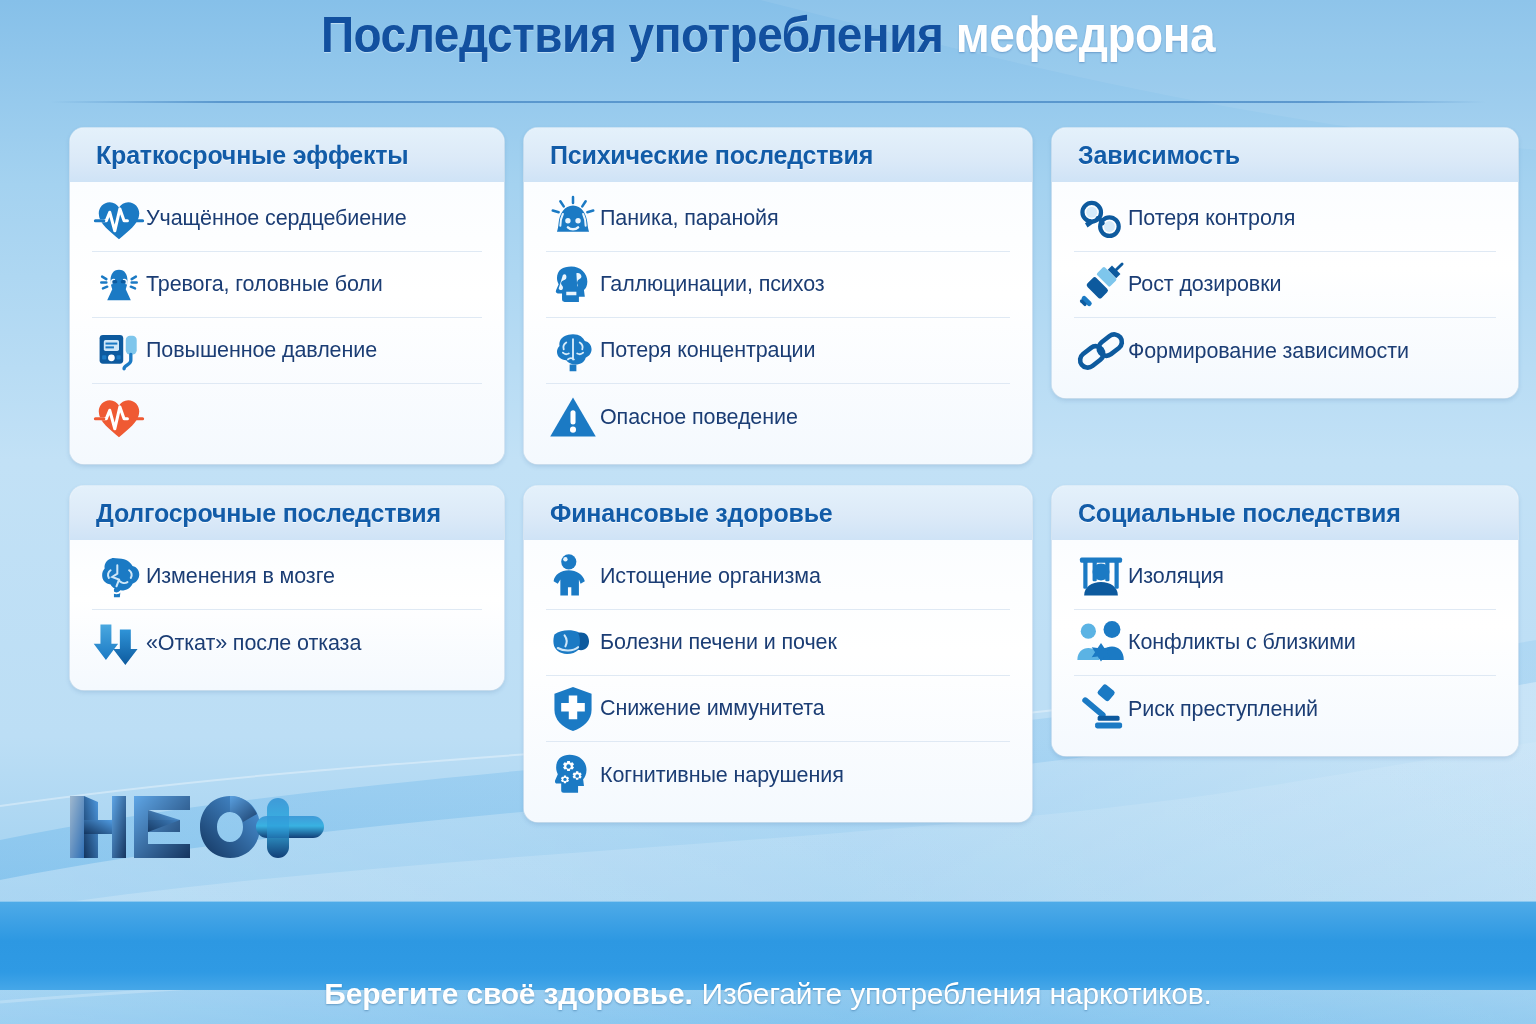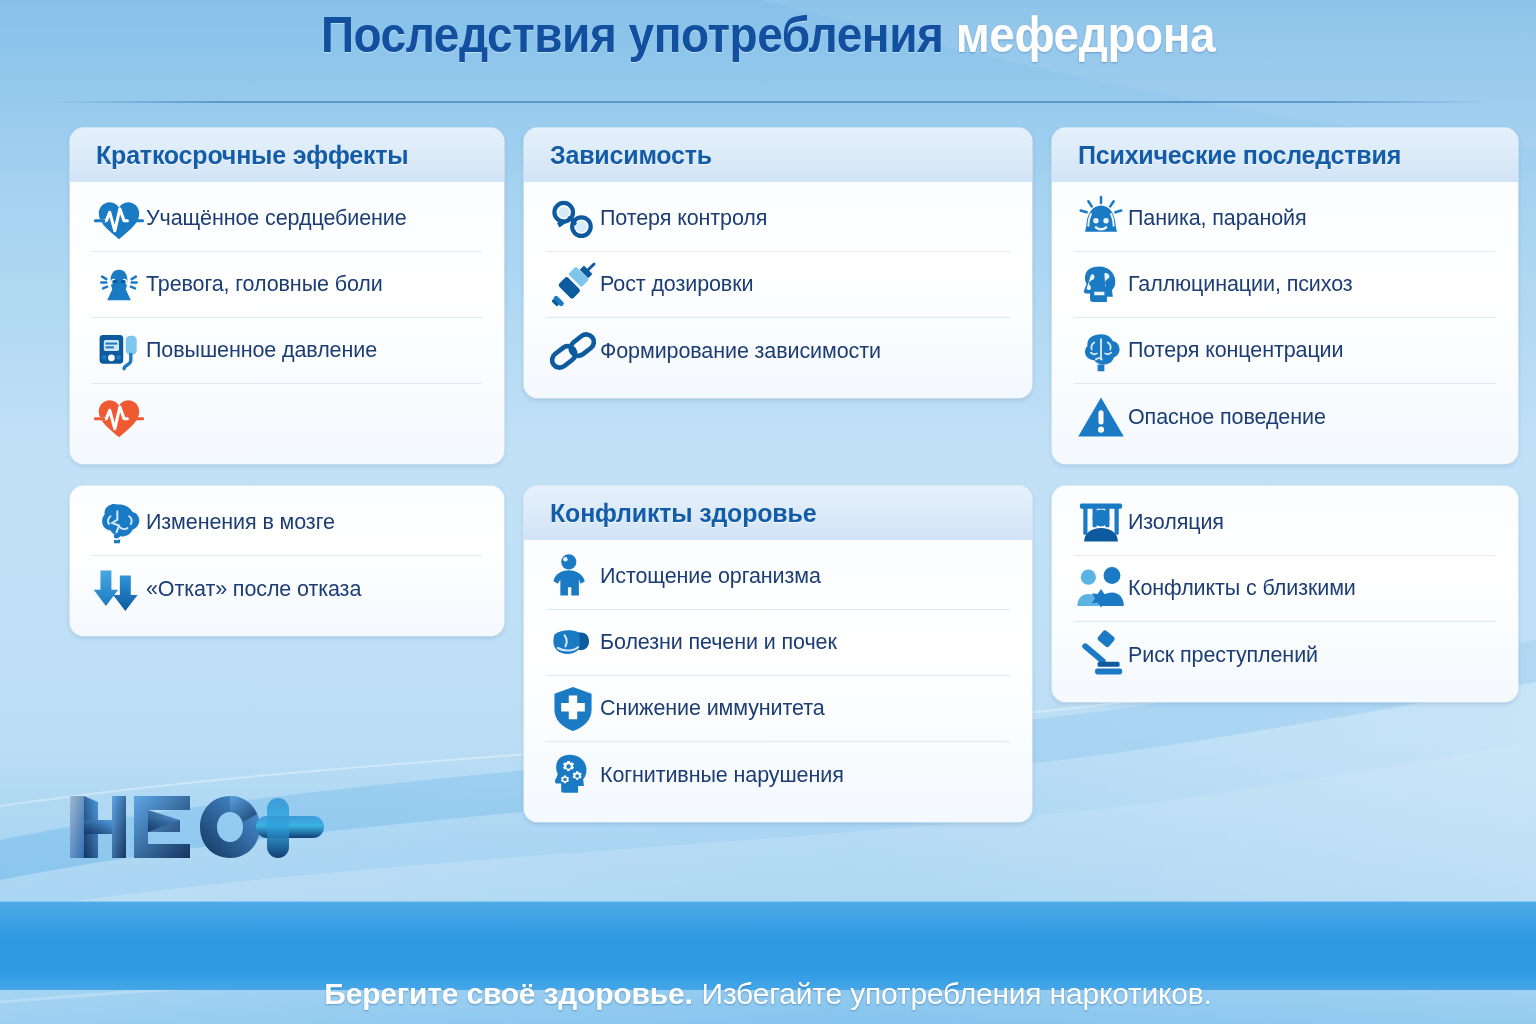--- a/index.html
+++ b/index.html
@@ -212,20 +212,77 @@
             <path d="M4 34h10M48 34h12" stroke="#ef5a33" stroke-width="3.6" fill="none" stroke-linecap="round"></path>
           </svg>
         </span>
       </div>
 
     </div>
   </section>
 
   <section class="card">
     <div class="card-header">
+      <h2>Психические последствия</h2>
+    </div>
+    <div class="card-body">
+
+      <div class="row">
+        <span class="ico">
+          <svg viewBox="0 0 64 64">
+            <path d="M32 16c10 0 16 10 17 20 .5 5 1 8 2 11H13c1-3 1.5-6 2-11 1-10 7-20 17-20z" fill="#1b7ac4"></path>
+            <circle cx="26" cy="34" r="3.2" fill="#eaf5fd"></circle>
+            <circle cx="38" cy="34" r="3.2" fill="#eaf5fd"></circle>
+            <path d="M26 42c3 3 9 3 12 0" stroke="#eaf5fd" stroke-width="3" fill="none" stroke-linecap="round"></path>
+            <path d="M20 26c-2 4-3 9-3 14M44 26c2 4 3 9 3 14" stroke="#eaf5fd" stroke-width="2.4" fill="none" stroke-linecap="round"></path>
+            <path d="M32 6v7M17 11l4 6M47 11l-4 6M8 22l7 2M56 22l-7 2" stroke="#1b7ac4" stroke-width="3" stroke-linecap="round" fill="none"></path>
+          </svg>
+        </span>
+        <span class="row-label">Паника, паранойя</span>
+      </div>
+
+      <div class="row">
+        <span class="ico">
+          <svg viewBox="0 0 64 64">
+            <path d="M30 10c11 0 19 8 19 18 0 5-2 8-4 10l1 8h-7v6H22c-2 0-3-1-3-3v-7h-5c-2 0-3-2-2-4l3-7c-1-2-2-4-2-7 0-10 7-14 17-14z" fill="#1b7ac4"></path>
+            <path d="M20 20c3-2 5 1 4 4-1 3-5 2-6 5s3 4 2 7-4 2-5 0" fill="#eaf5fd"></path>
+            <path d="M36 18c3-1 6 1 6 4s-4 3-5 6 2 4 0 6" fill="#eaf5fd"></path>
+            <path d="M24 40h12v4H24z" fill="#eaf5fd"></path>
+          </svg>
+        </span>
+        <span class="row-label">Галлюцинации, психоз</span>
+      </div>
+
+      <div class="row">
+        <span class="ico">
+          <svg viewBox="0 0 64 64">
+            <path d="M32 12c8 0 12 4 14 8 5 1 8 5 8 10s-3 8-7 10c-1 5-6 8-12 8-5 0-9-2-11-5-6 0-11-4-11-10 0-3 1-5 3-7-1-5 2-10 7-12 2-1 5-2 9-2z" fill="#1b7ac4"></path>
+            <path d="M32 18v24M24 22c-3 2-4 5-3 8M40 22c3 2 4 5 3 8M20 34c2 2 5 2 7 1M44 34c-2 2-5 2-7 1M26 42c2-2 5-2 7 0" stroke="#d7ecfa" stroke-width="2.2" fill="none" stroke-linecap="round"></path>
+            <path d="M28 48h8v8h-8z" fill="#1b7ac4"></path>
+          </svg>
+        </span>
+        <span class="row-label">Потеря концентрации</span>
+      </div>
+
+      <div class="row">
+        <span class="ico">
+          <svg viewBox="0 0 64 64">
+            <path d="M32 9L59 55H5z" fill="#1b7ac4"></path>
+            <rect x="29" y="24" width="6" height="17" rx="3" fill="#ffffff"></rect>
+            <circle cx="32" cy="47" r="3.6" fill="#ffffff"></circle>
+          </svg>
+        </span>
+        <span class="row-label">Опасное поведение</span>
+      </div>
+
+    </div>
+  </section>
+
+  <section class="card">
+    <div class="card-header">
       <h2>Зависимость</h2>
     </div>
     <div class="card-body">
 
       <div class="row">
         <span class="ico">
           <svg viewBox="0 0 64 64">
             <circle cx="21" cy="24" r="11" fill="none" stroke="#0d5a9e" stroke-width="5"></circle>
             <circle cx="42" cy="41" r="11" fill="none" stroke="#0d5a9e" stroke-width="5"></circle>
             <path d="M28 31c3 1 5 3 6 6" stroke="#0d5a9e" stroke-width="5" fill="none" stroke-linecap="round"></path>
@@ -259,76 +316,22 @@
           </svg>
         </span>
         <span class="row-label">Формирование зависимости</span>
       </div>
 
     </div>
   </section>
 
   <section class="card">
     <div class="card-header">
-      <h2>Психические последствия</h2>
-    </div>
-    <div class="card-body">
-
-      <div class="row">
-        <span class="ico">
-          <svg viewBox="0 0 64 64">
-            <path d="M32 16c10 0 16 10 17 20 .5 5 1 8 2 11H13c1-3 1.5-6 2-11 1-10 7-20 17-20z" fill="#1b7ac4"></path>
-            <circle cx="26" cy="34" r="3.2" fill="#eaf5fd"></circle>
-            <circle cx="38" cy="34" r="3.2" fill="#eaf5fd"></circle>
-            <path d="M26 42c3 3 9 3 12 0" stroke="#eaf5fd" stroke-width="3" fill="none" stroke-linecap="round"></path>
-            <path d="M20 26c-2 4-3 9-3 14M44 26c2 4 3 9 3 14" stroke="#eaf5fd" stroke-width="2.4" fill="none" stroke-linecap="round"></path>
-            <path d="M32 6v7M17 11l4 6M47 11l-4 6M8 22l7 2M56 22l-7 2" stroke="#1b7ac4" stroke-width="3" stroke-linecap="round" fill="none"></path>
-          </svg>
-        </span>
-        <span class="row-label">Паника, паранойя</span>
-      </div>
-
-      <div class="row">
-        <span class="ico">
-          <svg viewBox="0 0 64 64">
-            <path d="M30 10c11 0 19 8 19 18 0 5-2 8-4 10l1 8h-7v6H22c-2 0-3-1-3-3v-7h-5c-2 0-3-2-2-4l3-7c-1-2-2-4-2-7 0-10 7-14 17-14z" fill="#1b7ac4"></path>
-            <path d="M20 20c3-2 5 1 4 4-1 3-5 2-6 5s3 4 2 7-4 2-5 0" fill="#eaf5fd"></path>
-            <path d="M36 18c3-1 6 1 6 4s-4 3-5 6 2 4 0 6" fill="#eaf5fd"></path>
-            <path d="M24 40h12v4H24z" fill="#eaf5fd"></path>
-          </svg>
-        </span>
-        <span class="row-label">Галлюцинации, психоз</span>
-      </div>
-
-      <div class="row">
-        <span class="ico">
-          <svg viewBox="0 0 64 64">
-            <path d="M32 12c8 0 12 4 14 8 5 1 8 5 8 10s-3 8-7 10c-1 5-6 8-12 8-5 0-9-2-11-5-6 0-11-4-11-10 0-3 1-5 3-7-1-5 2-10 7-12 2-1 5-2 9-2z" fill="#1b7ac4"></path>
-            <path d="M32 18v24M24 22c-3 2-4 5-3 8M40 22c3 2 4 5 3 8M20 34c2 2 5 2 7 1M44 34c-2 2-5 2-7 1M26 42c2-2 5-2 7 0" stroke="#d7ecfa" stroke-width="2.2" fill="none" stroke-linecap="round"></path>
-            <path d="M28 48h8v8h-8z" fill="#1b7ac4"></path>
-          </svg>
-        </span>
-        <span class="row-label">Потеря концентрации</span>
-      </div>
-
-      <div class="row">
-        <span class="ico">
-          <svg viewBox="0 0 64 64">
-            <path d="M32 9L59 55H5z" fill="#1b7ac4"></path>
-            <rect x="29" y="24" width="6" height="17" rx="3" fill="#ffffff"></rect>
-            <circle cx="32" cy="47" r="3.6" fill="#ffffff"></circle>
-          </svg>
-        </span>
-        <span class="row-label">Опасное поведение</span>
-      </div>
-
-    </div>
-  </section>
-
-  <section class="card">
+      <h2>Долгосрочные последствия</h2>
+    </div>
     <div class="card-body">
 
 
       <div class="row">
         <span class="ico">
           <svg viewBox="0 0 64 64">
             <path d="M32 10c9 0 14 5 16 9 5 1 8 5 8 10s-3 9-8 11c-2 5-7 8-13 8-6 0-11-3-13-7-6-1-10-5-10-11 0-3 1-6 3-8-1-6 3-11 8-12 2-1 5-0 9-0z" fill="#1b7ac4"></path>
             <path d="M30 18v10l-6 4 8 3-3 8M22 24c-3 2-4 6-2 9M44 24c3 2 4 6 2 9M42 38c-3 2-7 1-9-1" stroke="#cfe7f8" stroke-width="2.4" fill="none" stroke-linecap="round"></path>
             <path d="M26 46h8l-1 10h-7z" fill="#1b7ac4"></path>
             <path d="M24 49c3 3 7 3 10 0" stroke="#ffffff" stroke-width="2.4" fill="none" stroke-linecap="round"></path>
@@ -355,21 +358,21 @@
           </svg>
         </span>
         <span class="row-label">«Откат» после отказа</span>
       </div>
 
     </div>
   </section>
 
   <section class="card">
     <div class="card-header">
-      <h2>Конфликты здоровье</h2>
+      <h2>Финансовые здоровье</h2>
     </div>
     <div class="card-body">
 
       <div class="row">
         <span class="ico">
           <svg viewBox="0 0 64 64">
             <circle cx="27" cy="14" r="9" fill="#1b7ac4"></circle>
             <circle cx="23" cy="11" r="2.6" fill="#e6f3fc"></circle>
             <path d="M27 24c9 0 17 5 19 13l-5 3-2-5v19h-9V44h-4v10h-9V35l-3 5-5-3c1-8 9-13 18-13z" fill="#1b7ac4"></path>
           </svg>
@@ -413,20 +416,23 @@
             </g>
           </svg>
         </span>
         <span class="row-label">Когнитивные нарушения</span>
       </div>
 
     </div>
   </section>
 
   <section class="card">
+    <div class="card-header">
+      <h2>Социальные последствия</h2>
+    </div>
     <div class="card-body">
 
       <div class="row">
         <span class="ico">
           <svg viewBox="0 0 64 64">
             <rect x="7" y="9" width="50" height="6" rx="2" fill="#1b7ac4"></rect>
             <circle cx="32" cy="26" r="10" fill="#1b7ac4"></circle>
             <path d="M12 54c0-10 9-16 20-16s20 6 20 16z" fill="#0d5a9e"></path>
             <g fill="#1b7ac4">
               <rect x="11" y="13" width="5" height="33" rx="1.5"></rect>

